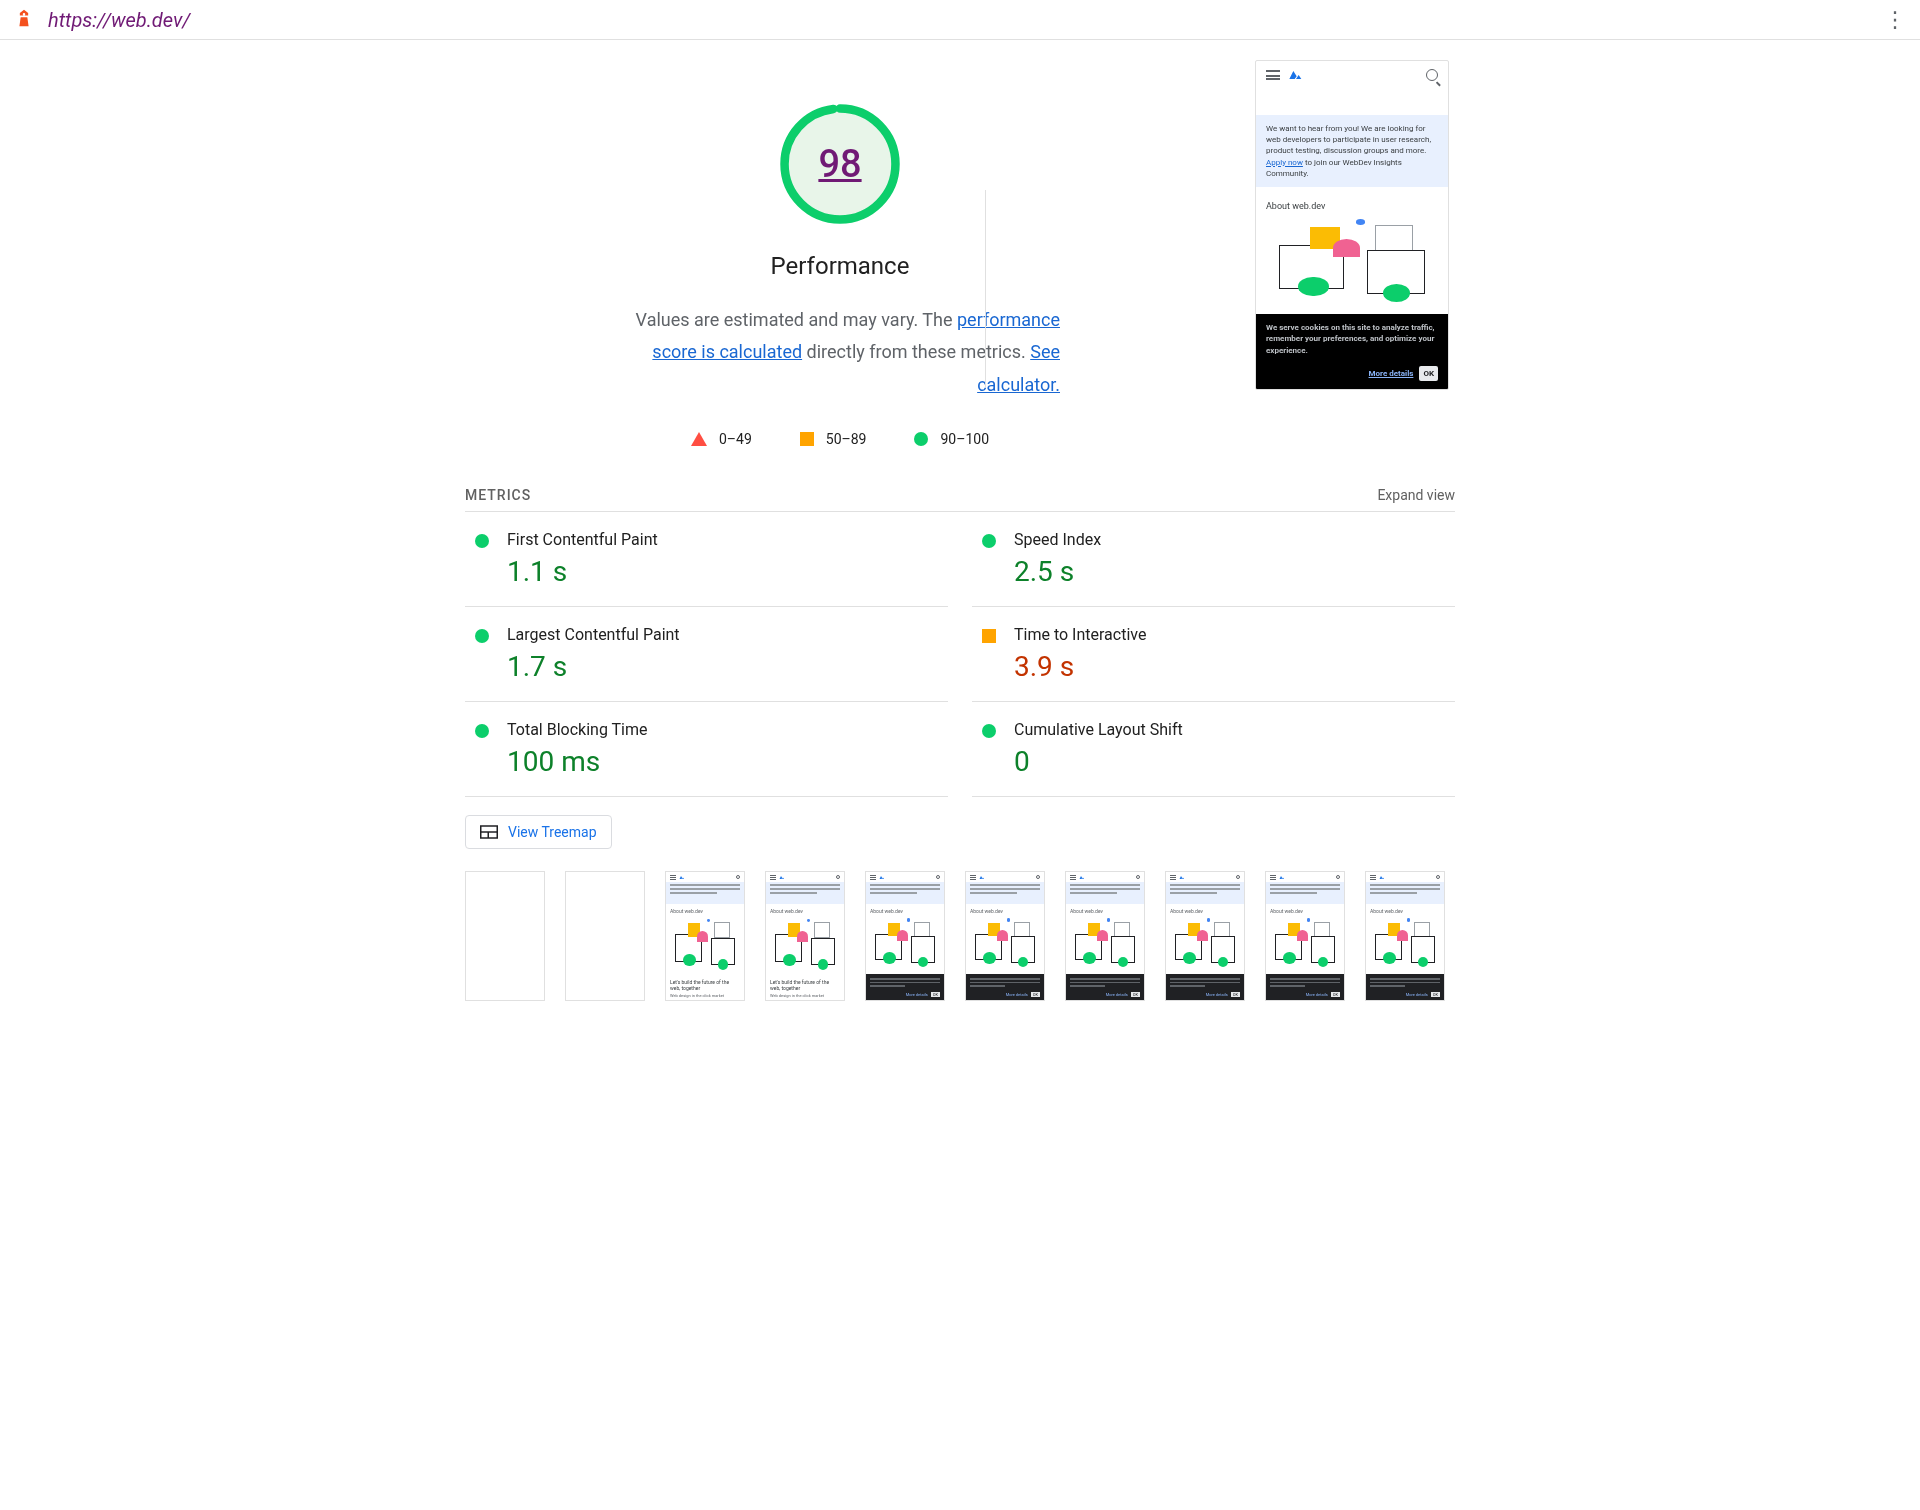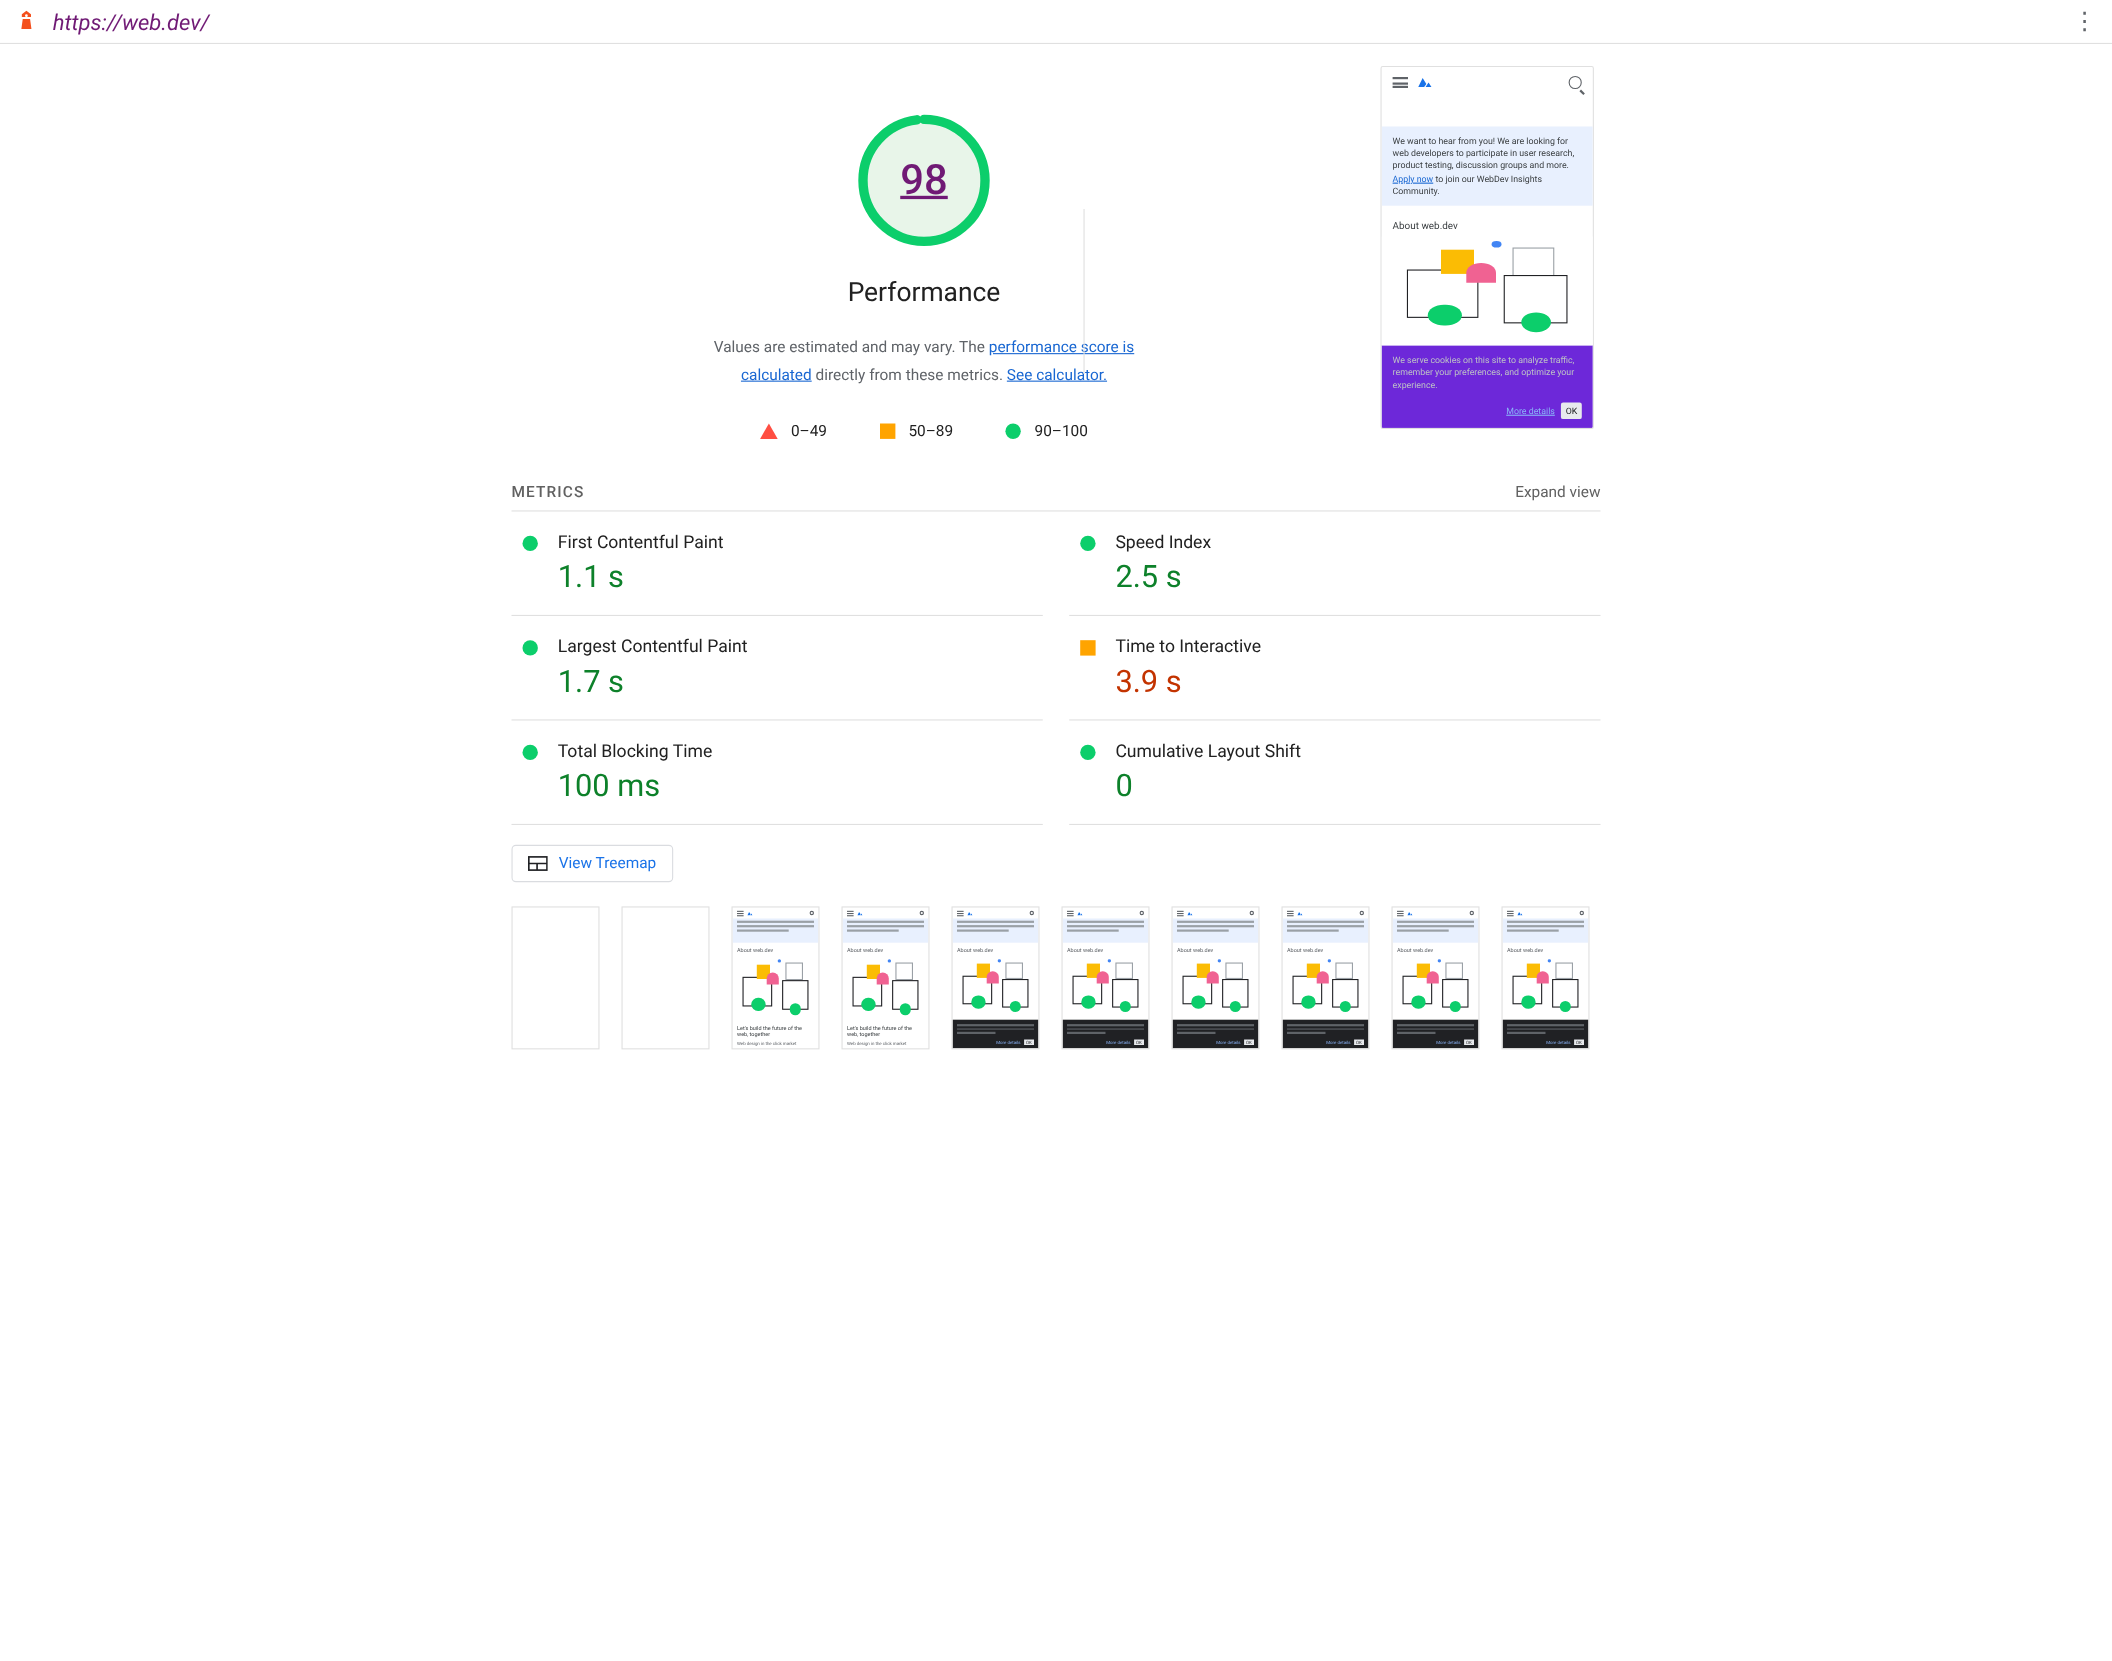--- a/index.html
+++ b/index.html
@@ -13,39 +13,39 @@
   .hero { display: flex; gap: 40px; position: relative; }
   .hero-left { flex: 1; display: flex; flex-direction: column; align-items: center; padding-top: 40px; }
   .hero-right { width: 200px; padding-top: 0px; }
   .divider-v { position: absolute; left: 520px; top: 130px; bottom: 60px; width: 1px; background: #e0e0e0; }
   .gauge-wrap { position: relative; width: 128px; height: 128px; }
   .gauge-wrap svg { width: 128px; height: 128px; transform: rotate(-90deg); }
   .gauge-bg { fill: #e8f5e9; }
   .gauge-arc { fill: none; stroke: #0cce6b; stroke-width: 8; stroke-linecap: round; }
   .gauge-label { position: absolute; inset: 0; display: flex; align-items: center; justify-content: center; font-size: 38px; font-weight: 500; color: #701a75; text-decoration: underline; }
   .cat-title { margin-top: 24px; font-size: 24px; color: #212121; }
-  .desc { margin-top: 24px; font-size: 14px; color: #5f6368; text-align: center; max-width: 440px; line-height: 1.8; }
+  .desc { margin-top: 24px; font-size: 18px; color: #5f6368; text-align: right; max-width: 440px; line-height: 1.8; }
   .desc a { color: #1967d2; text-decoration: underline; cursor: pointer; }
   .legend { margin-top: 30px; display: flex; gap: 48px; align-items: center; font-size: 14px; color: #212121; }
   .legend-item { display: flex; align-items: center; gap: 12px; }
   .tri-red { width: 0; height: 0; border-left: 8px solid transparent; border-right: 8px solid transparent; border-bottom: 14px solid #ff4e42; }
   .sq-orange { width: 14px; height: 14px; background: #ffa400; }
   .dot-green { width: 14px; height: 14px; border-radius: 50%; background: #0cce6b; }
   .preview { border: 1px solid #e0e0e0; border-radius: 2px; background: #fff; width: 194px; height: 330px; overflow: hidden; display: flex; flex-direction: column; }
   .pv-hdr { display: flex; align-items: center; padding: 8px 10px; }
   .pv-menu { width: 14px; height: 10px; border-top: 2px solid #5f6368; border-bottom: 2px solid #5f6368; position: relative; }
   .pv-menu::after { content: ""; position: absolute; top: 3px; left: 0; right: 0; height: 2px; background: #5f6368; }
   .pv-logo { margin-left: 8px; width: 16px; height: 12px; }
   .pv-search { margin-left: auto; width: 12px; height: 12px; border: 1.5px solid #5f6368; border-radius: 50%; position: relative; }
   .pv-search::after { content: ""; position: absolute; right: -4px; bottom: -4px; width: 5px; height: 1.5px; background: #5f6368; transform: rotate(45deg); }
   .pv-banner { background: #e8f0fe; font-size: 8px; color: #3c4043; padding: 8px 10px; line-height: 1.4; margin-top: 26px; }
   .pv-banner a { color: #1967d2; text-decoration: underline; }
   .pv-about { font-size: 9px; color: #3c4043; padding: 14px 10px 4px; }
   .pv-illus { flex: 1; position: relative; background: #fff; }
-  .pv-cookie { background: #6d28d9; color: #bdc1c6; font-size: 8px; padding: 8px 10px; line-height: 1.4; }
+  .pv-cookie { background: #000000; color: #bdc1c6; font-size: 8px; padding: 8px 10px; line-height: 1.4; font-weight: bold; }
   .pv-cookie-bot { display: flex; justify-content: flex-end; gap: 6px; align-items: center; margin-top: 10px; }
   .pv-cookie-bot a { color: #8ab4f8; text-decoration: underline; font-size: 8px; }
   .pv-ok { background: #e8eaed; color: #202124; padding: 2px 4px; font-size: 8px; border-radius: 2px; }
   .metrics-hdr { display: flex; align-items: center; margin-top: 40px; padding-bottom: 8px; }
   .metrics-title { font-size: 14px; color: #616161; letter-spacing: 1px; font-weight: 500; }
   .expand { font-size: 14px; color: #616161; cursor: pointer; }
   .metrics-grid { display: grid; grid-template-columns: 1fr 1fr; column-gap: 24px; border-top: 1px solid #e0e0e0; }
   .metric { display: flex; align-items: flex-start; gap: 18px; padding: 18px 10px; border-bottom: 1px solid #e0e0e0; }
   .m-shape { margin-top: 4px; flex-shrink: 0; }
   .m-body { display: flex; flex-direction: column; gap: 6px; }

